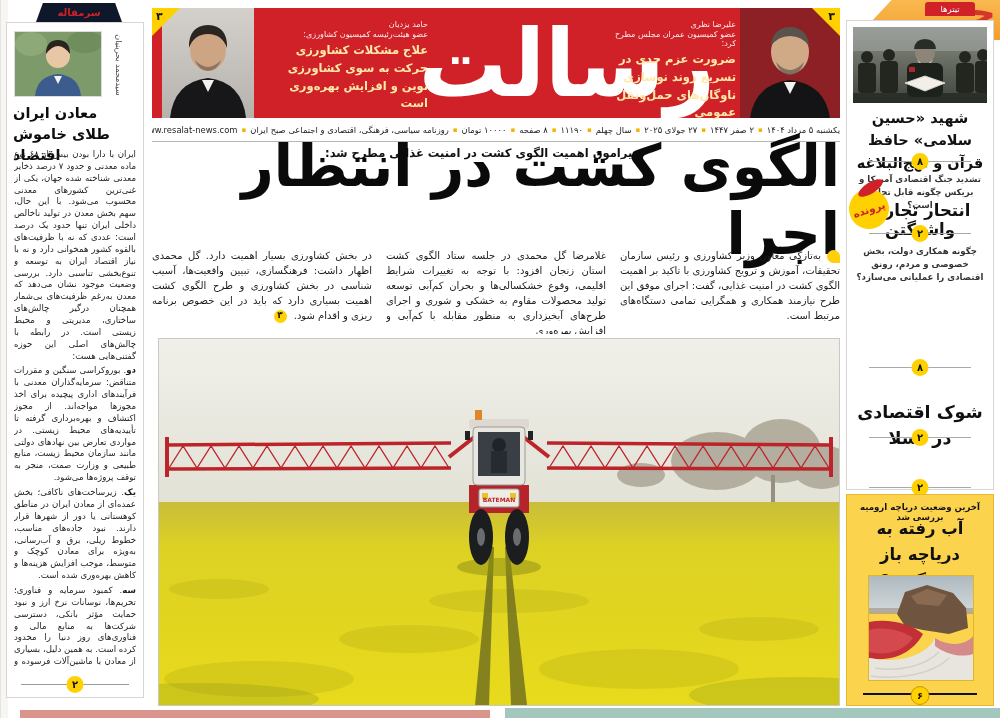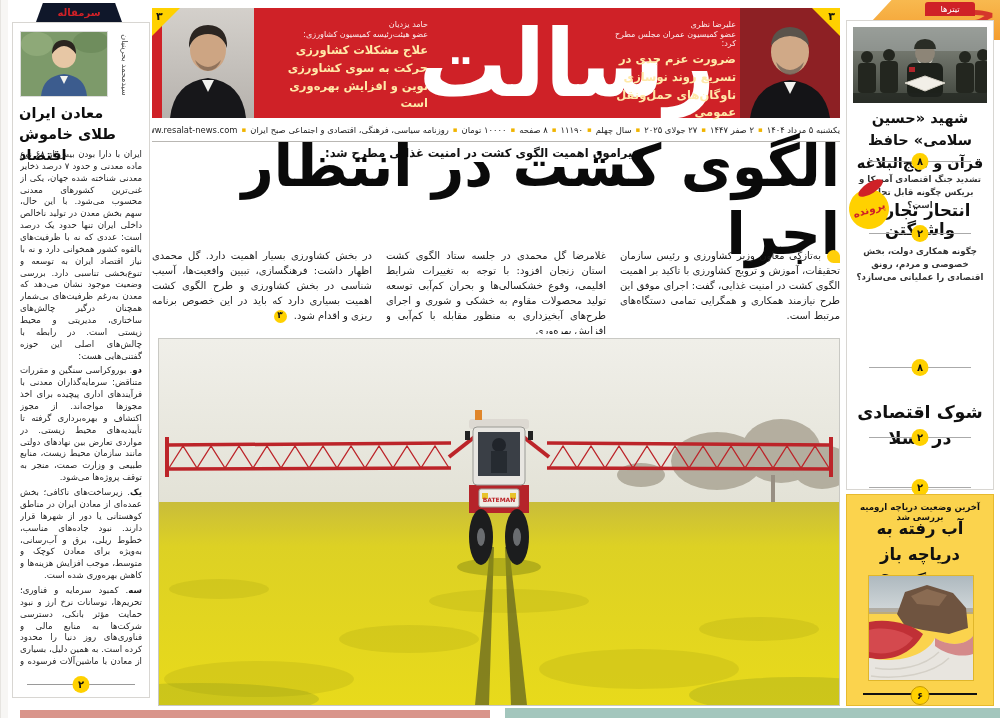--- a/index.html
+++ b/index.html
@@ -8,21 +8,21 @@
   .abs{position:absolute;}
 
   
   .left-peek{left:0;top:0;width:7px;height:718px;background:#f7f6f4;border-left:1px solid #e6e4e0;}
 
   
   .ed-tab{left:36px;top:3px;width:86px;height:19px;background:#0f172a;
           clip-path:polygon(8% 0,92% 0,100% 100%,0 100%);
           display:flex;align-items:center;justify-content:center;
           color:#cf2127;font-weight:bold;font-size:10px;}
-  .ed-box{left:12px;top:22px;width:138px;height:676px;background:#fff;
+  .ed-box{left:6px;top:22px;width:138px;height:676px;background:#fff;
           border:1px solid #d8d6d2;box-sizing:border-box;}
   .ed-photo{position:absolute;left:7px;top:8px;width:86px;height:64px;border:1px solid #ddd;}
   .ed-byline{position:absolute;left:76px;top:35px;width:66px;height:14px;
              transform:rotate(90deg);font-size:8px;color:#444;text-align:center;white-space:nowrap;}
   .ed-title{position:absolute;right:6px;left:6px;top:80px;font-weight:bold;font-size:14.5px;
             line-height:1.45;text-align:left;color:#0d0d0d;}
   .ed-body{position:absolute;right:7px;left:7px;top:126px;bottom:30px;overflow:hidden;
            font-size:8.6px;line-height:1.38;text-align:justify;color:#1c1c1c;}
   .ed-body p{margin:0 0 3px 0;}
   .ed-body b{font-weight:bold;}

